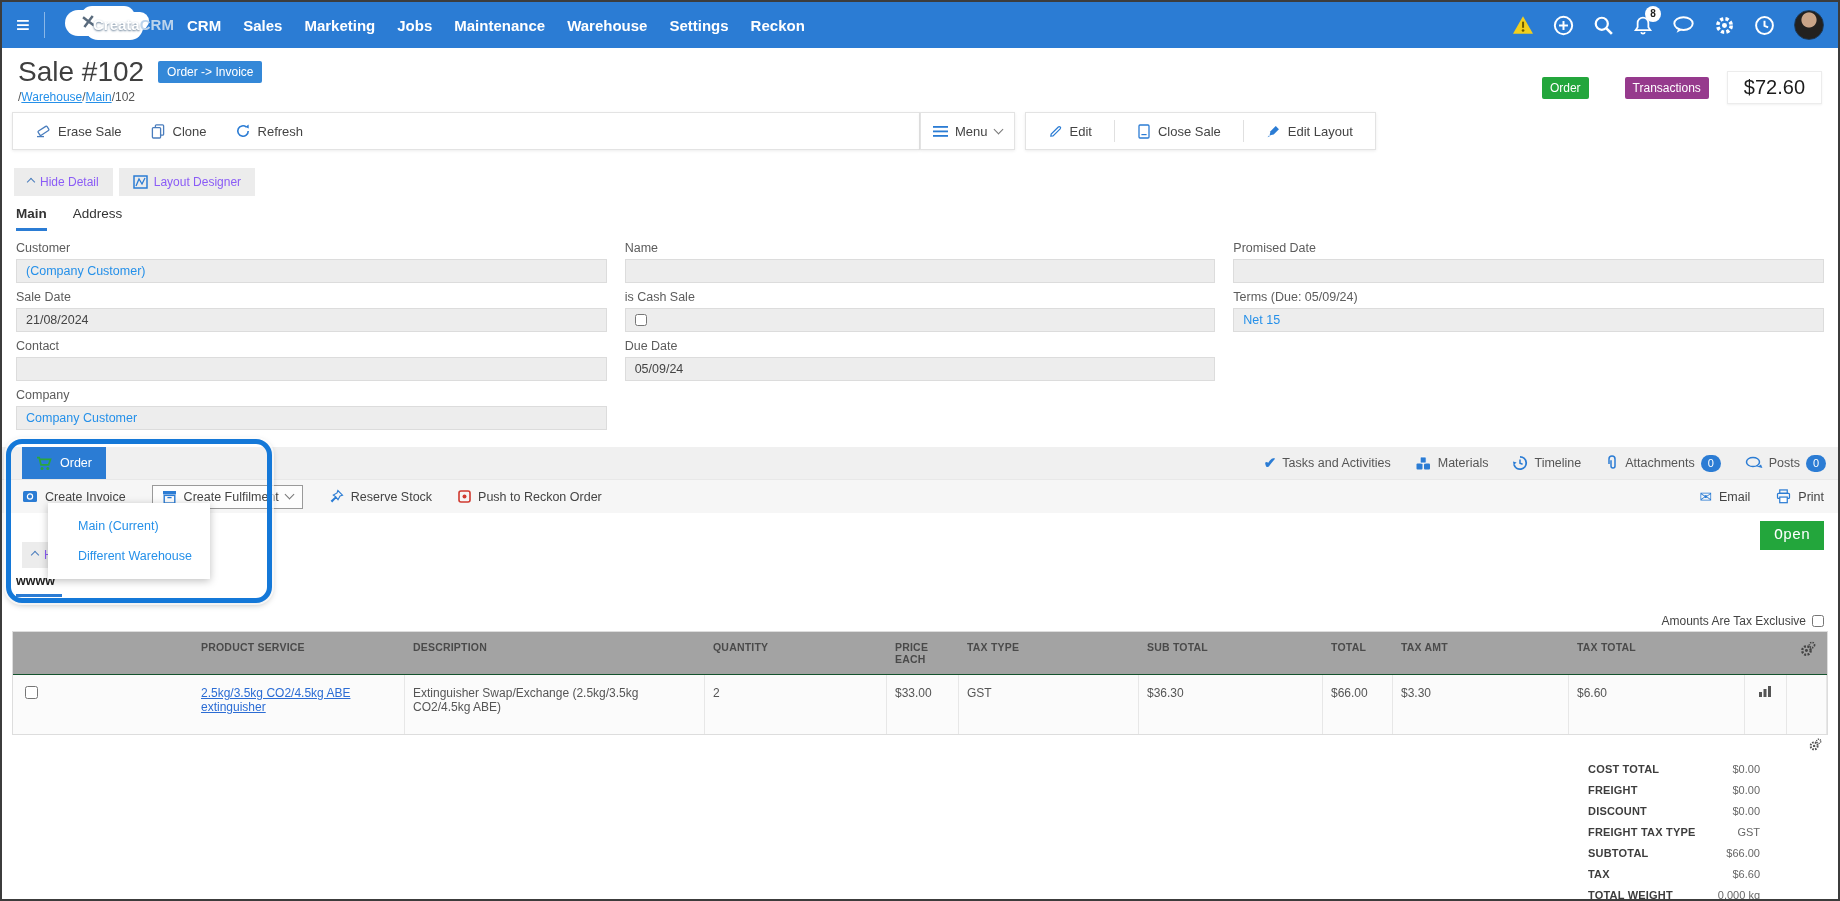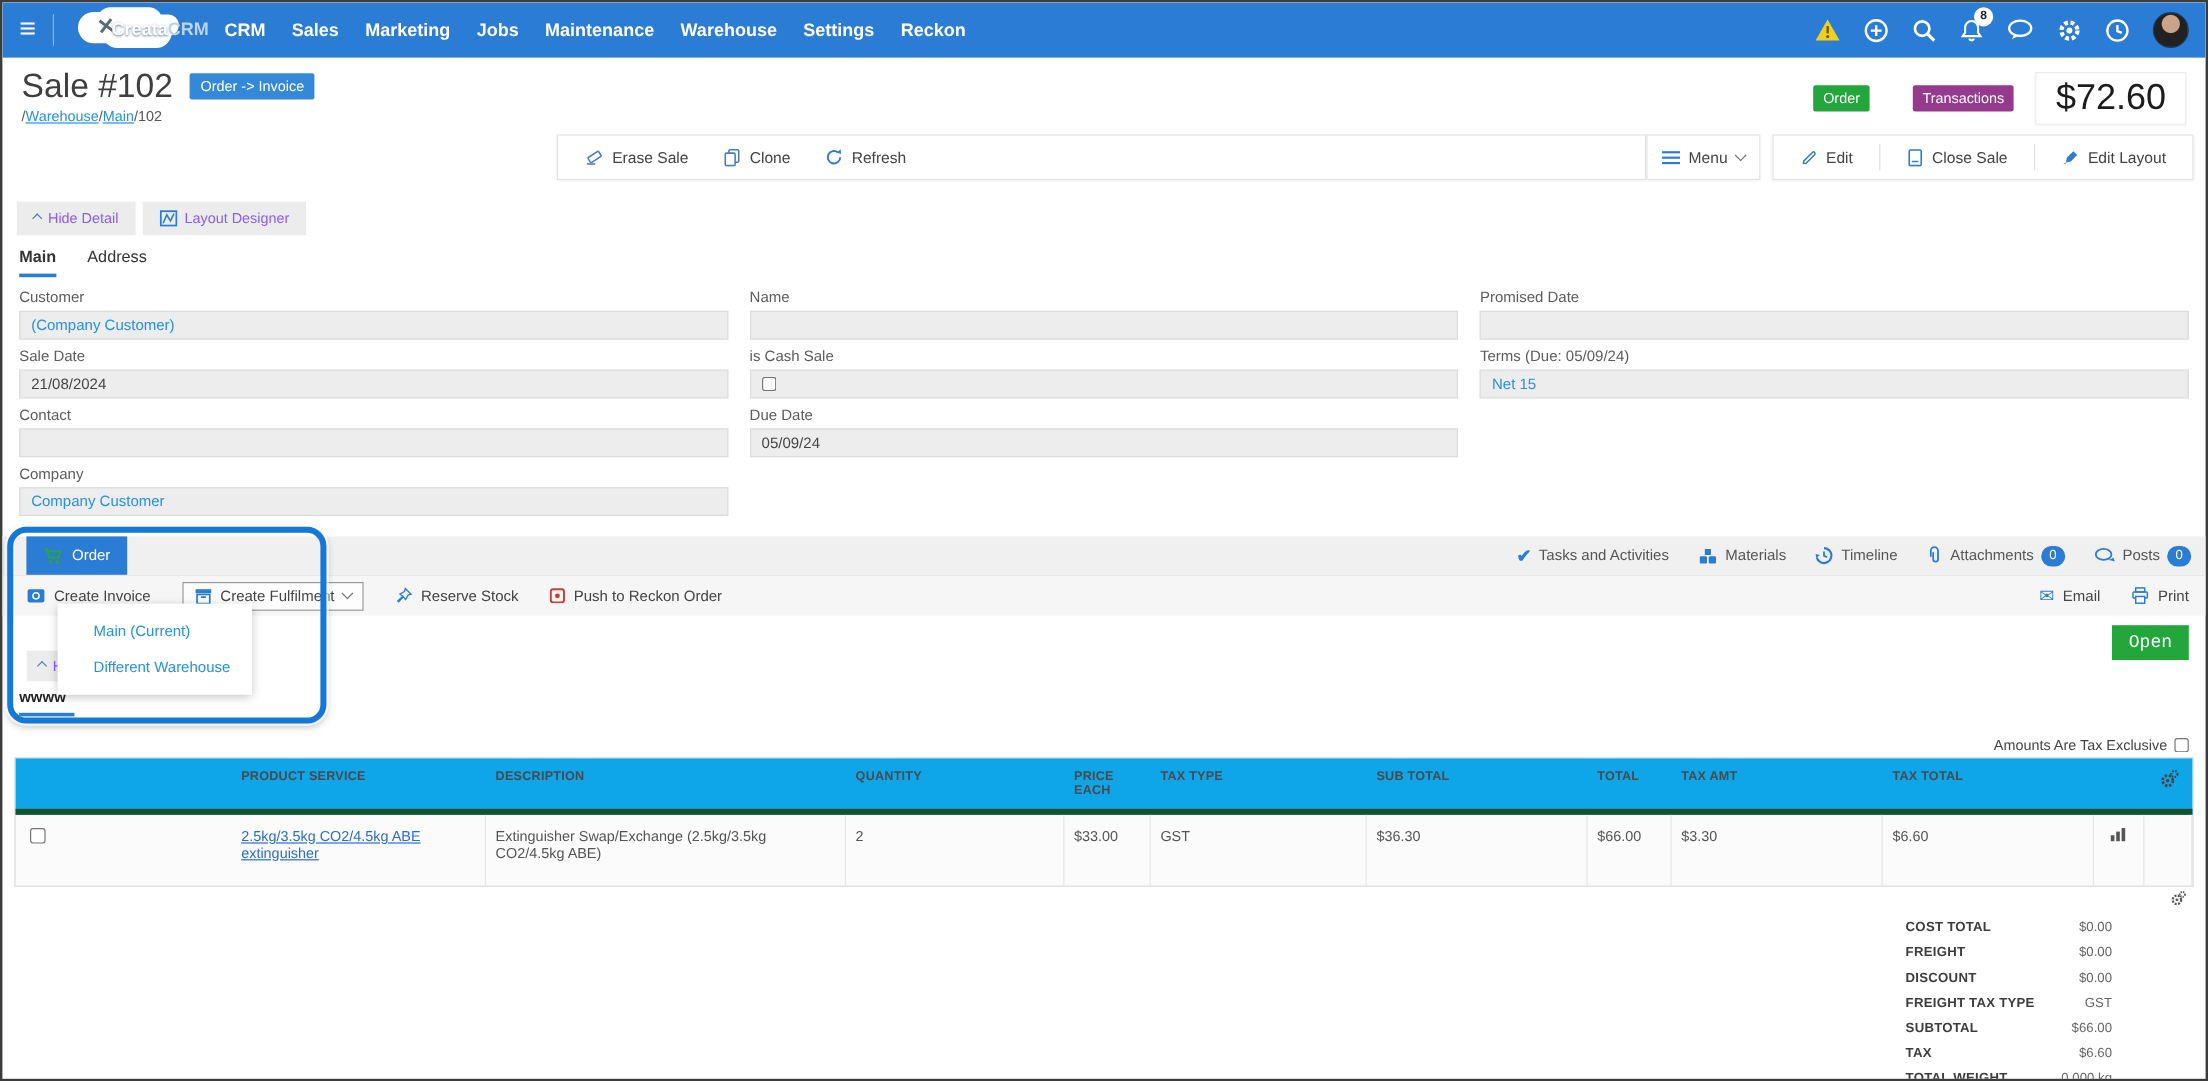--- a/index.html
+++ b/index.html
@@ -33,24 +33,24 @@
   .page-header { display: flex; align-items: flex-end; padding: 8px 16px 4px; }
   .ph-left {}
   .title-row { display: flex; align-items: center; gap: 14px; }
   .page-title { font-size: 28px; color: #3f3f3f; font-weight: normal; }
   .wf-badge { background: #3488d8; color: #fff; font-size: 12px; padding: 4px 9px; border-radius: 2px; cursor: pointer; }
   .breadcrumb { font-size: 12px; color: #555; margin-top: 2px; }
   .breadcrumb a { color: #2590e9; text-decoration: underline; cursor: pointer; }
   .ph-right { margin-left: auto; display: flex; align-items: center; gap: 10px; }
   .badge-green { background: #23a63c; color:#fff; font-size: 12px; padding: 4px 8px; border-radius: 2px; cursor: pointer; }
   .badge-purple { background: #963a8d; color:#fff; font-size: 12px; padding: 4px 8px; border-radius: 2px; cursor: pointer; margin-left: 26px; }
-  .amount-box { background: #fff; border: 1px solid #ececec; box-shadow: 0 1px 2px rgba(0,0,0,.06); font-size: 30px; color: #1c1c1c; padding: 4px 16px; margin-left: 8px; }
-
-  
-  .toolbar-row { display: flex; justify-content: flex-end; padding: 4px 10px 10px; }
+  .amount-box { background: #fff; border: 1px solid #ececec; box-shadow: 0 1px 2px rgba(0,0,0,.06); font-size: 20px; color: #1c1c1c; padding: 4px 16px; margin-left: 8px; }
+
+  
+  .toolbar-row { display: flex; justify-content: flex-start; padding: 4px 10px 10px; }
   .tb-card { background: #fff; border: 1px solid #e3e3e3; box-shadow: 0 1px 3px rgba(0,0,0,.08); display: flex; align-items: center; padding: 7px 10px; gap: 4px; }
   .tb-card.left { width: 908px; }
   .tb-btn { display: flex; align-items: center; gap: 7px; font-size: 13px; color: #444; padding: 3px 12px; cursor: pointer; white-space: nowrap; }
   .tb-sep { width: 1px; height: 22px; background: #e0e0e0; margin: 0 6px; }
   .menu-box { border: 1px solid #e3e3e3; background:#fff; box-shadow: 0 1px 3px rgba(0,0,0,.08); display:flex; align-items:center; padding: 7px 12px; margin-right: 10px; gap: 7px; font-size: 13px; cursor: pointer; }
   .chev { width: 7px; height: 7px; border-right: 1.6px solid #777; border-bottom: 1.6px solid #777; transform: rotate(45deg); margin-top: -4px; display: inline-block; }
   .tb-right-group { display:flex; }
 
   
   .detail-row { padding: 8px 12px 0; display: flex; }
@@ -89,21 +89,21 @@
   .dropdown-panel { position: absolute; left: 46px; top: 56px; width: 162px; background: #fff; box-shadow: 0 2px 8px rgba(0,0,0,.25); z-index: 5; padding: 8px 0; }
   .dd-item { color: #2590e9; font-size: 12.5px; padding: 8px 10px 8px 30px; cursor: pointer; white-space: nowrap; }
   .highlight-box { position: absolute; left: 4px; top: -8px; width: 266px; height: 164px; border: 5px solid #1478d8; border-radius: 16px; z-index: 6; pointer-events: none; box-shadow: 0 0 0 2px rgba(255,255,255,.7), 0 2px 6px rgba(0,0,0,.25); }
 
   
   .table-section { margin-top: 4px; padding: 0 10px; }
   .taxexcl-row { display: flex; justify-content: flex-end; align-items: center; gap: 6px; font-size: 12px; color: #444; padding: 3px 4px; }
   .taxexcl-row input { width: 12px; height: 12px; }
   .grid-table { border: 1px solid #ddd; background: #fbfbfb; }
   .trow { display: grid; grid-template-columns: 180px 212px 300px 182px 72px 180px 184px 70px 176px 176px 42px 1fr; }
-  .trow.head { background: #0ea5e9; border-bottom: 5px solid #14532d; }
+  .trow.head { background: #a3a3a3; border-bottom: 1px solid #14532d; }
   .th { font-size: 10.5px; font-weight: bold; color: #4a4a4a; padding: 9px 8px; letter-spacing: .2px; cursor: pointer; }
   .td { font-size: 12px; color: #555; padding: 11px 8px 20px; border-right: 1px solid #e7e7e7; }
   .td:first-child { border-right: none; }
   .td.cbx { padding-left: 12px; }
   .td a { color: #2b6cd4; text-decoration: underline; cursor: pointer; }
   .th.iconcell, .td.iconcell { display:flex; justify-content:center; padding: 9px 4px; }
   .below-gear { display:flex; justify-content:flex-end; padding: 3px 6px; }
 
   
   .totals-wrap { display: flex; justify-content: flex-end; padding-right: 78px; margin-top: 8px; }

